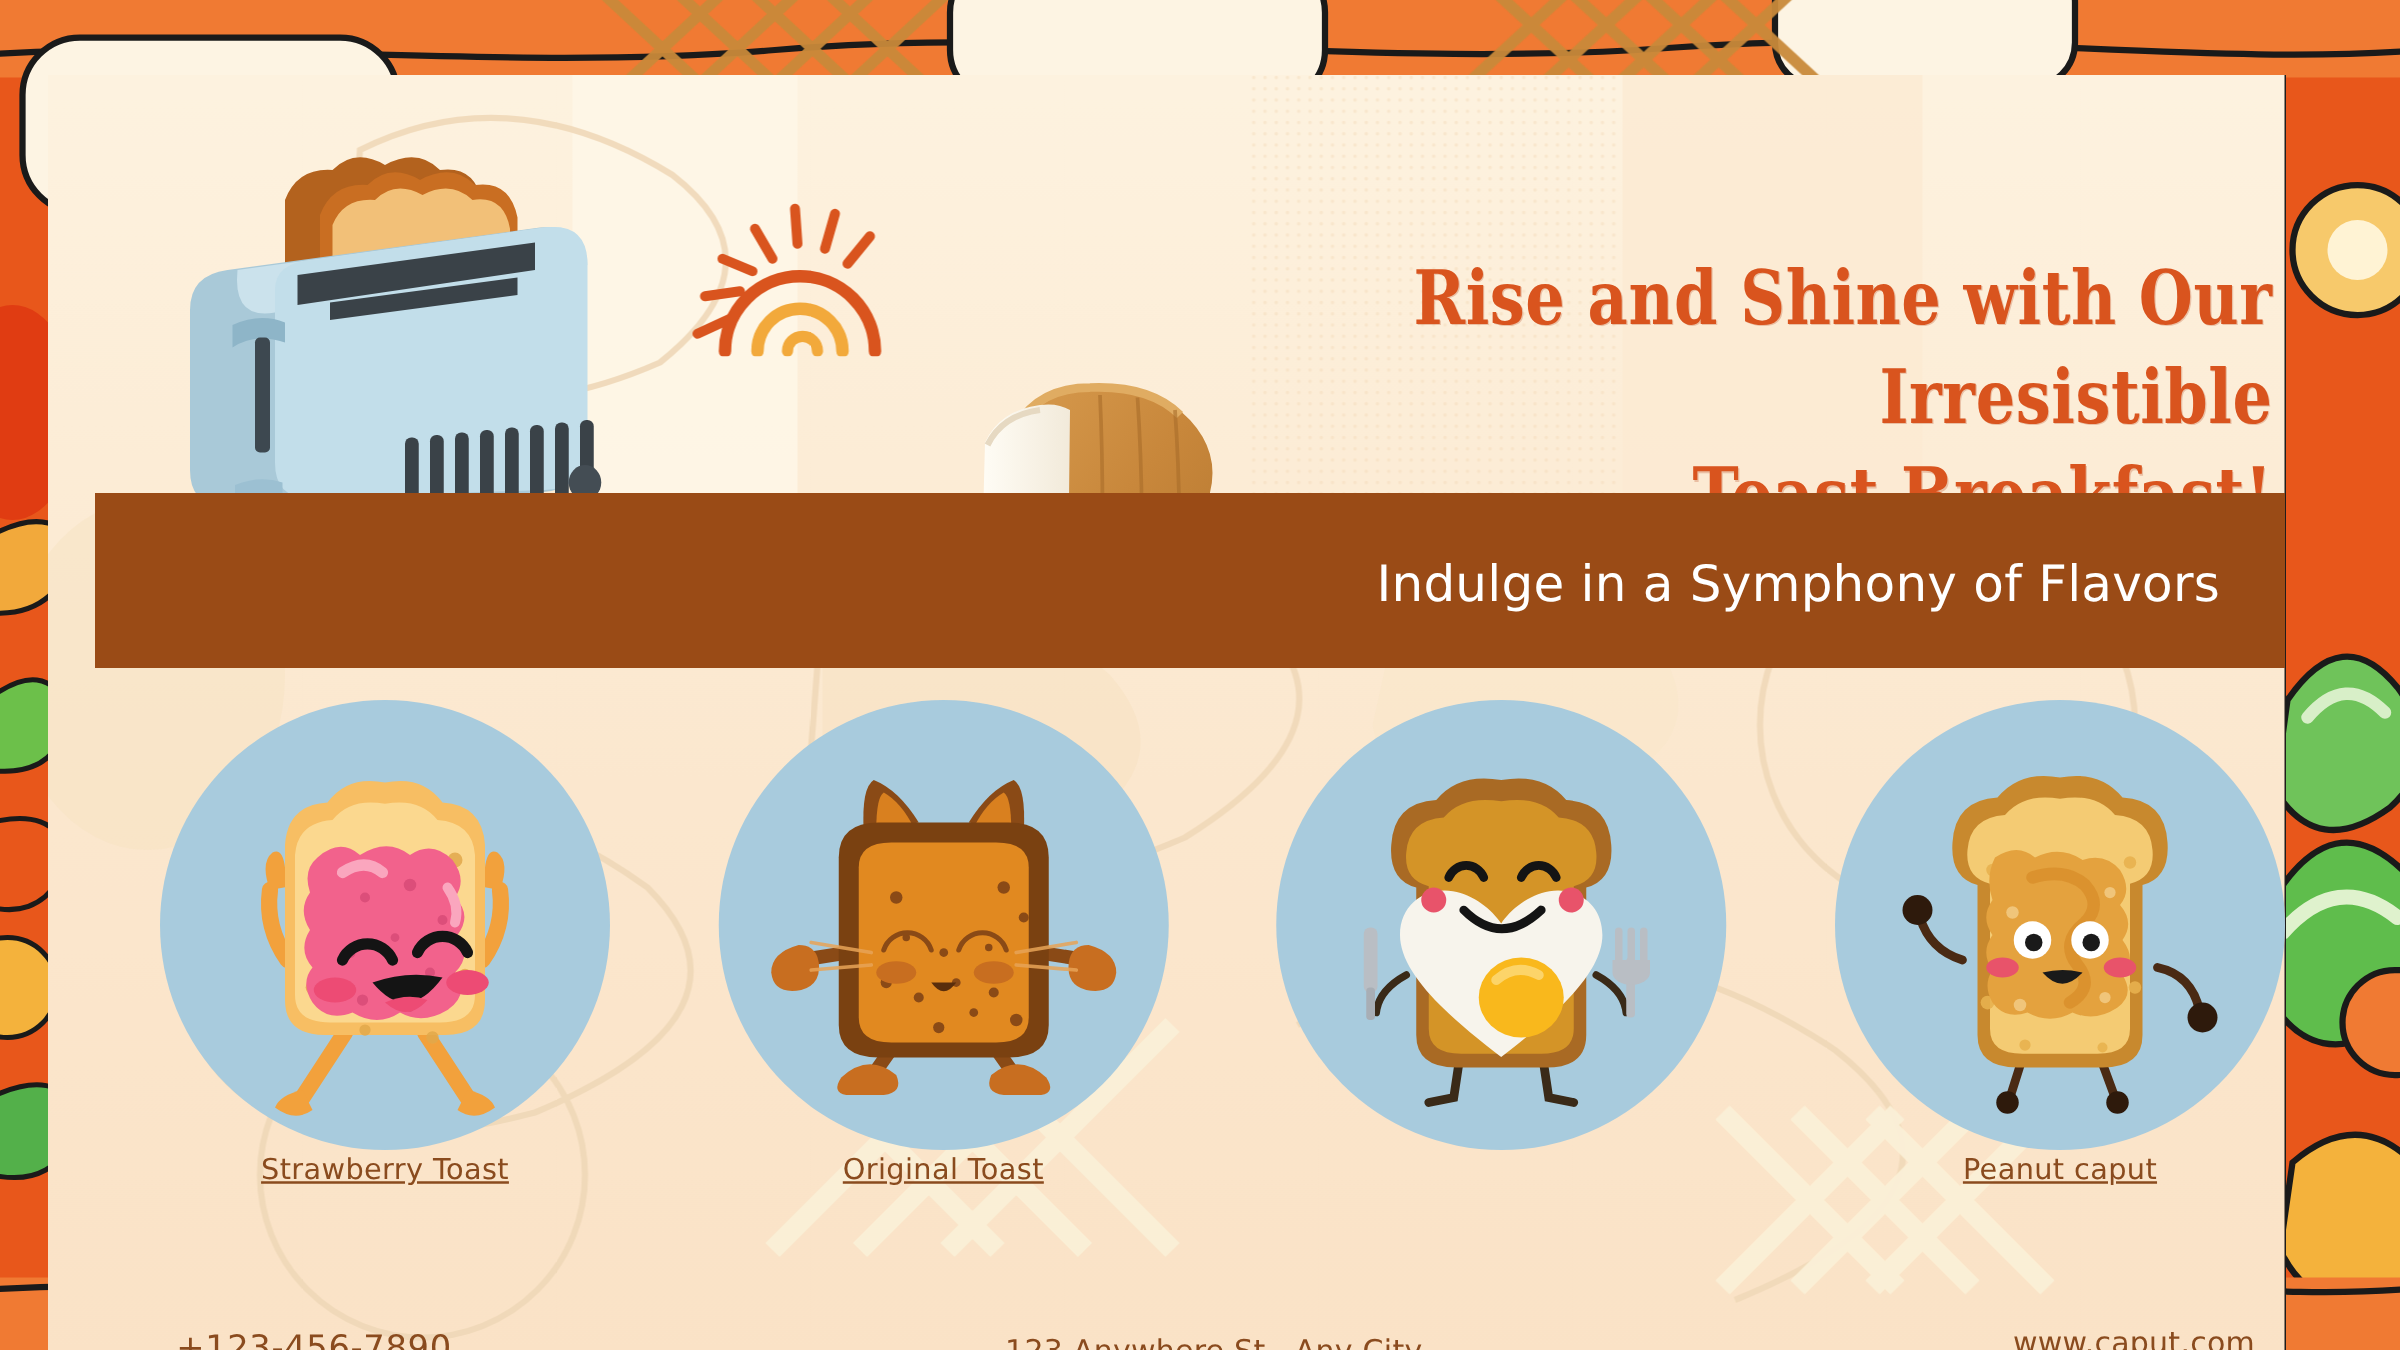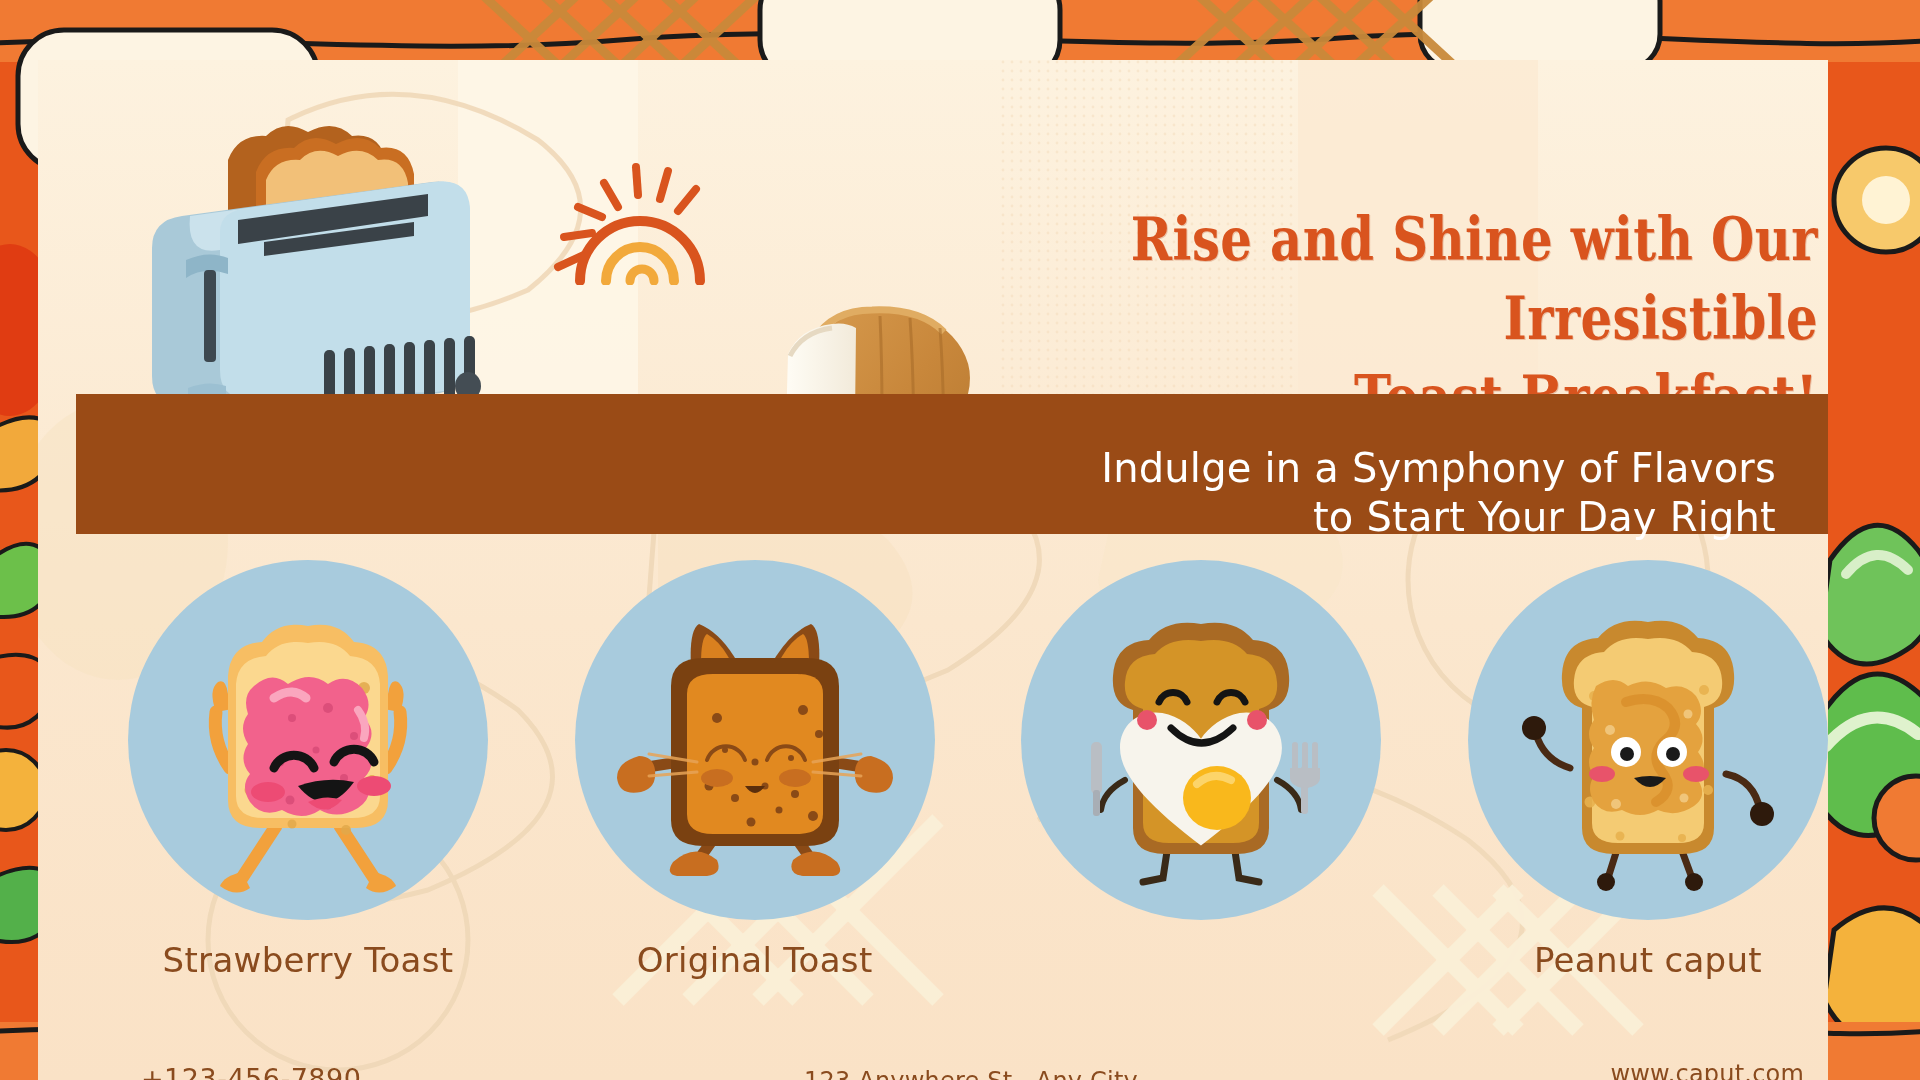--- a/index.html
+++ b/index.html
@@ -93,26 +93,27 @@
   .disc {
     position: relative;
     width: 360px; height: 360px;
     margin: 0 auto;
     border-radius: 50%;
     background: #A8CBDD;
     display: flex; align-items: center; justify-content: center;
   }
   .disc svg { width: 300px; height: 300px; overflow: visible; }
   .product-label {
-    margin-top: 20px;
+    margin-top: 3px;
     color: #8A4B1E;
     font-family: "DejaVu Sans", sans-serif;
-    font-size: 34px;
+    font-size: 23px;
     letter-spacing: 0.3px;
     white-space: nowrap;
+    text-decoration: underline;
   }
 
   
   .footer {
     position: absolute;
     left: 38px; top: 985px;
     width: 1790px; height: 70px;
     color: #8A4B1E;
     font-family: "DejaVu Sans", sans-serif;
   }
@@ -326,21 +327,20 @@
     </div>
 
     <h1 class="headline">
       <span>Rise and Shine with Our Irresistible</span>
       <span class="l2">Toast Breakfast!</span>
     </h1>
 
     <div class="banner">
       <div class="banner-text">
         <span class="bl">Indulge in a Symphony of Flavors</span>
-        <span class="bl">to Start Your Day Right</span>
       </div>
     </div>
 
     <div class="products">
 
       <div class="product">
         <div class="disc">
           <svg viewBox="0 0 300 300" aria-hidden="true">
 
             <g stroke="#F2A13C" stroke-width="13" stroke-linecap="round" fill="none">

